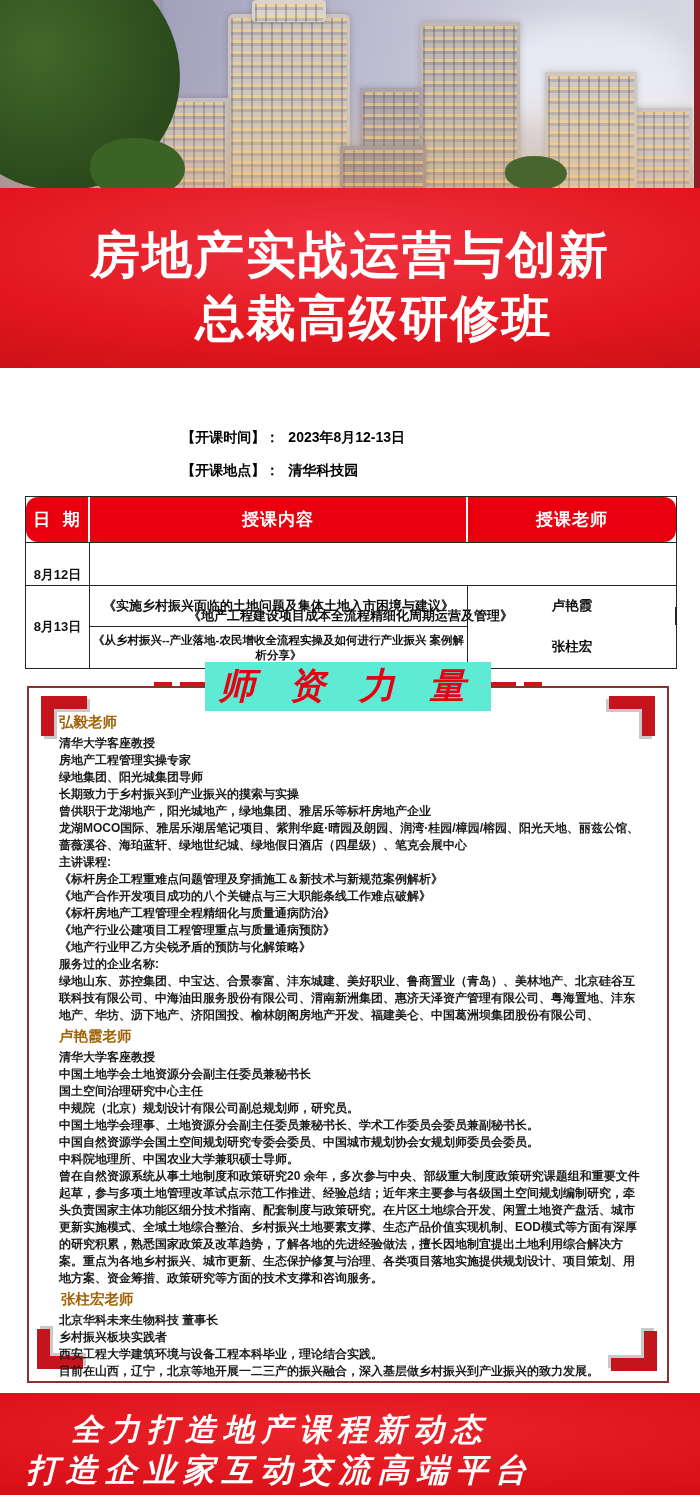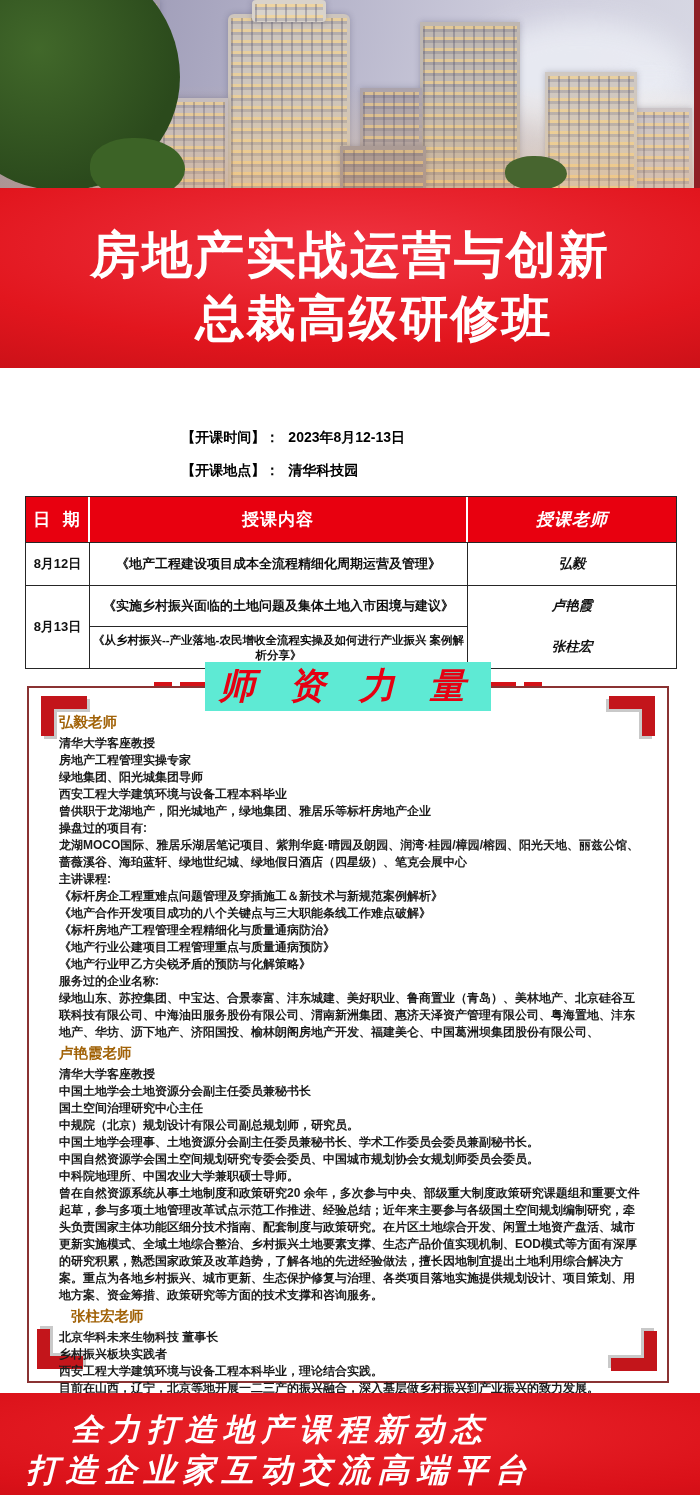--- a/index.html
+++ b/index.html
@@ -29,30 +29,30 @@
 
   
   .info{position:absolute;left:158px;top:388px;color:#000;}
   .info-row{height:33px;line-height:33px;font-size:14px;font-weight:800;white-space:pre;}
   .info-row .val{margin-left:9px;}
 
   
   .sched{position:absolute;left:25px;top:496px;width:652px;border:1px solid #262626;box-sizing:border-box;
          font-weight:700;color:#111;}
   .srow{display:flex;}
-  .shead{background:#e8000f;color:#fff;height:45px;}
+  .shead{background:#e8000f;color:#fff;height:45px;border-radius:12px;}
   .shead .cell{border-right:2px solid #fff;font-size:17px;font-weight:800;letter-spacing:1px;}
   .shead .cell:last-child{border-right:none;}
   .cell{display:flex;align-items:center;justify-content:center;text-align:center;box-sizing:border-box;}
   .c-date{width:64px;flex:0 0 64px;}
   .c-main{flex:1;}
-  .c-teach{width:208px;flex:0 0 208px;font-style:italic;}
+  .c-teach{width:208px;flex:0 0 208px;}
   .sbody{border-top:1px solid #262626;}
   .sbody .c-date,.sbody .c-main{border-right:1px solid #262626;}
-  .r1{height:42px;}
+  .r1{height:42px;flex-direction:column;}
   .r1 .c-main{font-size:13px;}
   .r2 .col{display:flex;flex-direction:column;}
   .sub-a{height:40px;border-bottom:1px solid #262626;}
   .sub-b{height:41px;}
   .r2 .c-teach .sub-a,.r2 .c-teach .sub-b{border-bottom:none;}
   .r2 .sub{display:flex;align-items:center;justify-content:center;text-align:center;}
   .fs13{font-size:13px;} .fs12{font-size:11.5px;} .fs14{font-size:13.5px;}
 
   
   .fbox{position:absolute;left:27px;top:686px;width:642px;height:697px;box-sizing:border-box;
@@ -159,44 +159,43 @@
     <div class="corner tr"></div>
     <div class="corner bl"></div>
     <div class="corner br"></div>
 
     <div class="fcontent">
 
       <div class="tname">弘毅老师</div>
       <div class="tline">清华大学客座教授</div>
       <div class="tline">房地产工程管理实操专家</div>
       <div class="tline">绿地集团、阳光城集团导师</div>
-      <div class="tline">西安工程大学建筑环境与设备工程本科毕业</div>
+      <div class="tline">长期致力于乡村振兴到产业振兴的摸索与实操</div>
       <div class="tline">曾供职于龙湖地产，阳光城地产，绿地集团、雅居乐等标杆房地产企业</div>
-      <div class="tline">操盘过的项目有:</div>
       <div class="tline">龙湖MOCO国际、雅居乐湖居笔记项目、紫荆华庭·晴园及朗园、润湾·桂园/樟园/榕园、阳光天地、丽兹公馆、蔷薇溪谷、海珀蓝轩、绿地世纪城、绿地假日酒店（四星级）、笔克会展中心</div>
       <div class="tline">主讲课程:</div>
       <div class="tline">《标杆房企工程重难点问题管理及穿插施工＆新技术与新规范案例解析》</div>
       <div class="tline">《地产合作开发项目成功的八个关键点与三大职能条线工作难点破解》</div>
       <div class="tline">《标杆房地产工程管理全程精细化与质量通病防治》</div>
       <div class="tline">《地产行业公建项目工程管理重点与质量通病预防》</div>
       <div class="tline">《地产行业甲乙方尖锐矛盾的预防与化解策略》</div>
       <div class="tline">服务过的企业名称:</div>
       <div class="tline">绿地山东、苏控集团、中宝达、合景泰富、沣东城建、美好职业、鲁商置业（青岛）、美林地产、北京硅谷互联科技有限公司、中海油田服务股份有限公司、渭南新洲集团、惠济天泽资产管理有限公司、粤海置地、沣东地产、华坊、沥下地产、济阳国投、榆林朗阁房地产开发、福建美仑、中国葛洲坝集团股份有限公司、</div>
 
       <div class="tname">卢艳霞老师</div>
       <div class="tline">清华大学客座教授</div>
       <div class="tline">中国土地学会土地资源分会副主任委员兼秘书长</div>
       <div class="tline">国土空间治理研究中心主任</div>
       <div class="tline">中规院（北京）规划设计有限公司副总规划师，研究员。</div>
       <div class="tline">中国土地学会理事、土地资源分会副主任委员兼秘书长、学术工作委员会委员兼副秘书长。</div>
       <div class="tline">中国自然资源学会国土空间规划研究专委会委员、中国城市规划协会女规划师委员会委员。</div>
       <div class="tline">中科院地理所、中国农业大学兼职硕士导师。</div>
       <div class="tline">曾在自然资源系统从事土地制度和政策研究20 余年，多次参与中央、部级重大制度政策研究课题组和重要文件起草，参与多项土地管理改革试点示范工作推进、经验总结；近年来主要参与各级国土空间规划编制研究，牵头负责国家主体功能区细分技术指南、配套制度与政策研究。在片区土地综合开发、闲置土地资产盘活、城市更新实施模式、全域土地综合整治、乡村振兴土地要素支撑、生态产品价值实现机制、EOD模式等方面有深厚的研究积累，熟悉国家政策及改革趋势，了解各地的先进经验做法，擅长因地制宜提出土地利用综合解决方案。重点为各地乡村振兴、城市更新、生态保护修复与治理、各类项目落地实施提供规划设计、项目策划、用地方案、资金筹措、政策研究等方面的技术支撑和咨询服务。</div>
 
-      <div class="tname" style="margin-left:12px;">张柱宏老师</div>
+      <div class="tname" style="margin-left:2px;">张柱宏老师</div>
       <div class="tline">北京华科未来生物科技 董事长</div>
       <div class="tline">乡村振兴板块实践者</div>
       <div class="tline">西安工程大学建筑环境与设备工程本科毕业，理论结合实践。</div>
       <div class="tline">目前在山西，辽宁，北京等地开展一二三产的振兴融合，深入基层做乡村振兴到产业振兴的致力发展。</div>
     </div>
   </div>
 
   <div class="footer">
     <div class="f1">全力打造地产课程新动态</div>
     <div class="f2">打造企业家互动交流高端平台</div>

